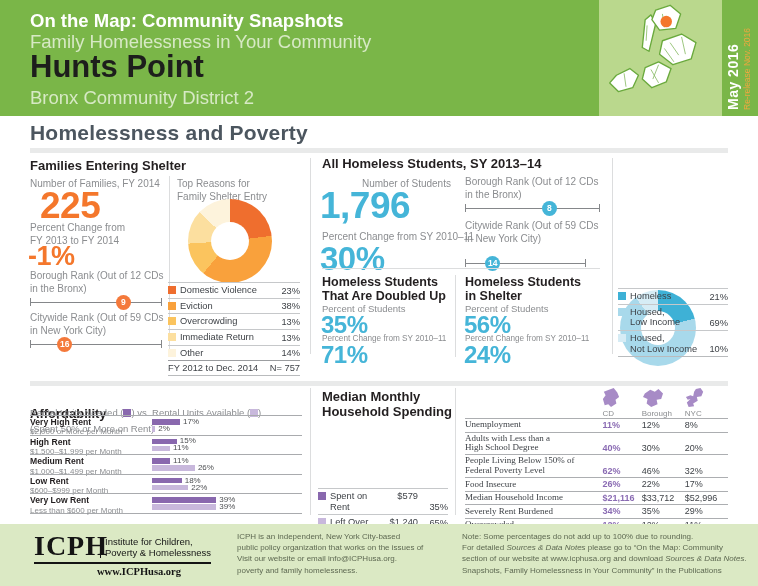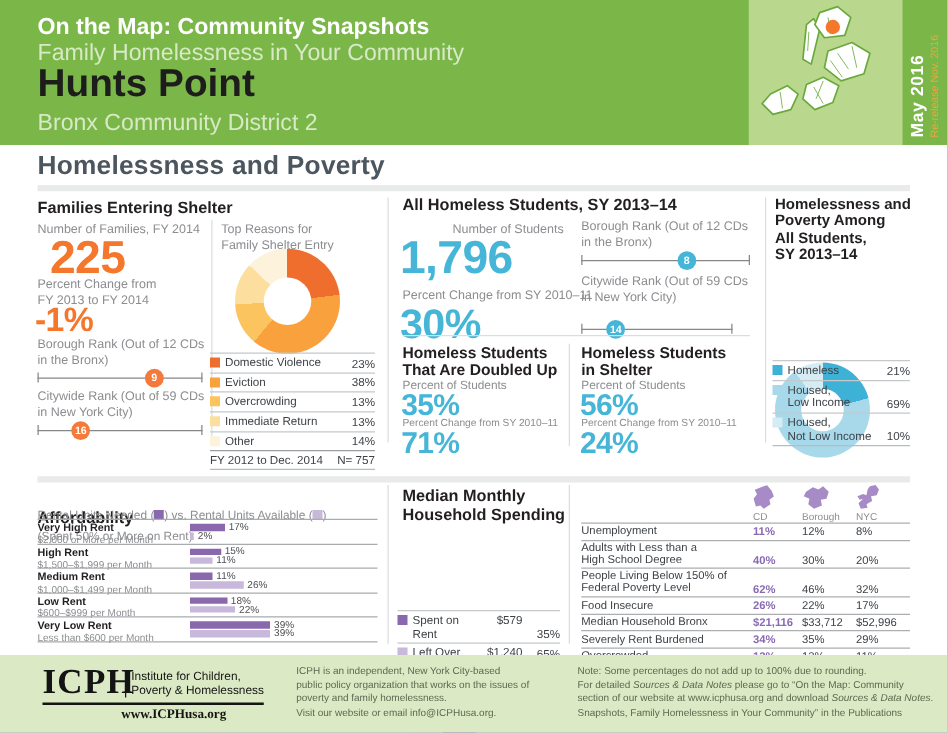--- a/index.html
+++ b/index.html
@@ -78,21 +78,21 @@
   
   .stats { width:263px; font-size:9px; color:#3E4247; }
   .st-head { display:flex; }
   .st-spacer { width:140px; }
   .st-hcell { width:40px; display:flex; flex-direction:column; }
   .st-hcell.w2, .st-v.w2 { width:44px; }
   .st-hcell svg { margin-bottom:1px; }
   .st-hlabel { font-size:8px; color:#8B8D90; }
   .st-rows { border-bottom:1px solid #ACAEB1; }
   .st-row { display:flex; align-items:flex-end; border-top:1px solid #ACAEB1; padding:1px 0 1.5px; }
-  .st-lab { width:140px; white-space:pre-line; line-height:1.08; }
+  .st-lab { width:140px; white-space:pre-line; line-height:1.08;font-family:Liberation Serif, serif; }
   .st-v { width:40px; }
   .st-v.cd { color:#8A6BB3; font-weight:bold; }
 
   
   .footer { position:absolute; left:0; top:524px; width:758px; height:62px; background:#DBE9C4; }
   .logo-acr { left:34px; top:530px; font-family:"Liberation Serif", serif; font-size:28px; font-weight:bold; color:#141414; letter-spacing:1px; }
   .logo-vline { left:100px; top:537px; width:1px; height:21px; background:#141414; }
   .logo-name { left:105px; top:537px; font-size:9.5px; color:#141414; white-space:pre-line; line-height:1.15; }
   .logo-hline { left:34px; top:562px; width:177px; height:2px; background:#141414; }
   .logo-url { left:97px; top:566px; font-family:"Liberation Serif", serif; font-size:10.5px; font-weight:bold; color:#141414; }
@@ -232,24 +232,20 @@
 
   <div class="abs blockhead" style="left:465px; top:275px; font-size:12.5px;">Homeless Students
 in Shelter</div>
   <div class="abs glabel" style="left:465px; top:303px; font-size:9.5px;">Percent of Students</div>
   <div class="abs bignum blue" style="left:464px; top:313px; font-size:24px;">56%</div>
   <div class="abs glabel" style="left:465px; top:334px; font-size:8.2px;">Percent Change from SY 2010–11</div>
   <div class="abs bignum blue" style="left:464px; top:343px; font-size:24px;">24%</div>
 
   <div class="abs vdiv" style="left:612px; top:158px; height:196px;"></div>
 
-  <div class="abs blockhead" style="left:620px; top:157px; font-size:12px;">Homelessness and
-Poverty Among
-All Students,
-SY 2013–14</div>
   <div class="abs donut d76" style="left: 620px; top: 206px; background: conic-gradient(rgb(62, 177, 214) 0deg, rgb(62, 177, 214) 75.6deg, rgb(168, 217, 235) 75.6deg, rgb(168, 217, 235) 324deg, rgb(214, 236, 245) 324deg, rgb(214, 236, 245) 360deg);"></div>
   <div class="abs legend" style="left:618px; top:288px; width:110px;">
       <div class="lg-row">
         <span class="lg-sw" style="background: rgb(62, 177, 214);"></span>
         <span class="lg-lb">Homeless</span>
         <span class="lg-v">21%</span>
       </div>
       <div class="lg-row">
         <span class="lg-sw" style="background: rgb(168, 217, 235);"></span>
         <span class="lg-lb">Housed,
@@ -401,21 +397,21 @@
           <span class="st-v w2">46%</span>
           <span class="st-v w2">32%</span>
         </div>
         <div class="st-row">
           <span class="st-lab">Food Insecure</span>
           <span class="st-v cd">26%</span>
           <span class="st-v w2">22%</span>
           <span class="st-v w2">17%</span>
         </div>
         <div class="st-row">
-          <span class="st-lab">Median Household Bronx</span>
+          <span class="st-lab">Median Household Income</span>
           <span class="st-v cd">$21,116</span>
           <span class="st-v w2">$33,712</span>
           <span class="st-v w2">$52,996</span>
         </div>
         <div class="st-row">
           <span class="st-lab">Severely Rent Burdened</span>
           <span class="st-v cd">34%</span>
           <span class="st-v w2">35%</span>
           <span class="st-v w2">29%</span>
         </div>
@@ -431,22 +427,22 @@
   <div class="footer"></div>
   <div class="abs logo-acr">ICPH</div>
   <div class="abs logo-vline"></div>
   <div class="abs logo-name">Institute for Children,
 Poverty &amp; Homelessness</div>
   <div class="abs logo-hline"></div>
   <div class="abs logo-url">www.ICPHusa.org</div>
   <div class="abs foot-text mission">
       <div>ICPH is an independent, New York City-based</div>
       <div>public policy organization that works on the issues of</div>
+      <div>Visit our website or email info@ICPHusa.org.</div>
       <div>poverty and family homelessness.</div>
-      <div>Visit our website or email info@ICPHusa.org.</div>
     </div>
   <div class="abs foot-text note">
       <div><span>Note: Some percentages do not add up to 100% due to rounding.</span></div>
       <div><span>For detailed </span><span style="font-style: italic;">Sources &amp; Data Notes</span><span> please go to “On the Map: Community</span></div>
       <div><span>section of our website at www.icphusa.org and download </span><span style="font-style: italic;">Sources &amp; Data Notes</span><span>.</span></div>
       <div><span>Snapshots, Family Homelessness in Your Community” in the Publications</span></div>
     </div>
 
 </div>
 

